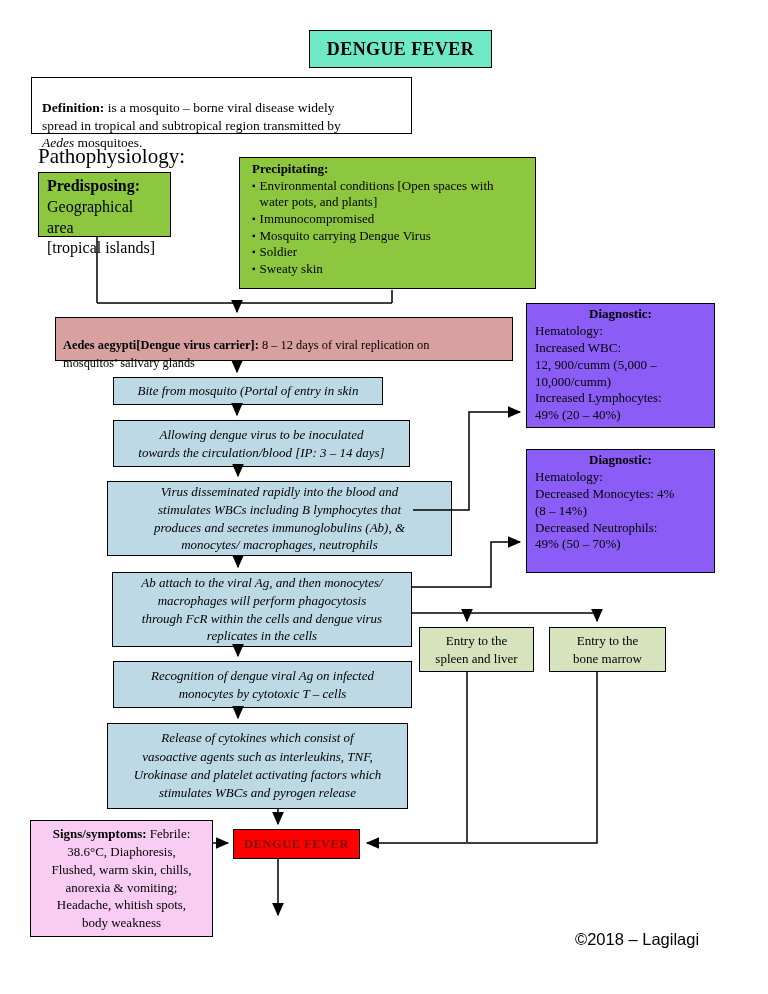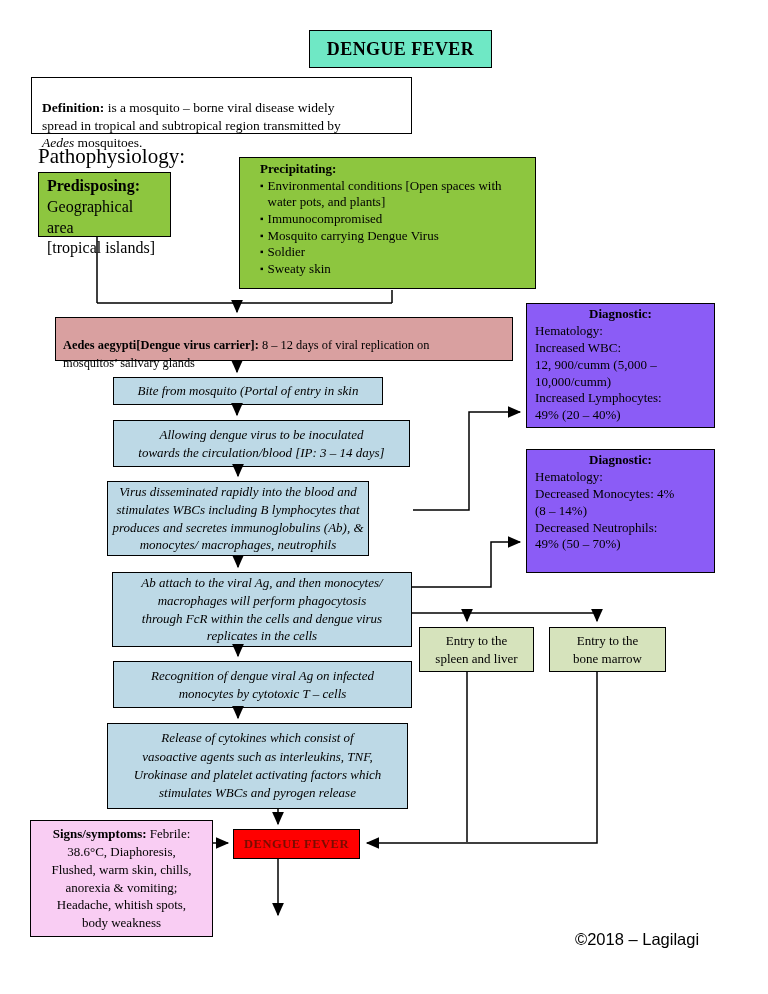--- a/index.html
+++ b/index.html
@@ -15,35 +15,35 @@
   
   .title-box { left:309px; top:30px; width:183px; height:38px; background:#6FE8C5;
                border-width:1.2px; font-size:18px; font-weight:bold; letter-spacing:.4px; }
   .definition-box { left:31px; top:77px; width:381px; height:57px; background:#fff;
                     border-width:1.6px; padding:4px 10px; font-size:13.5px; line-height:1.28; }
   .patho-label { left:38px; top:144px; font-size:21px; font-weight:normal; }
 
   .predisposing-box { left:38px; top:172px; width:133px; height:65px; background:#8DC63F;
                       border-width:1.6px; padding:3px 8px; font-size:16px; line-height:1.3; }
   .precipitating-box { left:239px; top:157px; width:297px; height:132px; background:#8DC63F;
-                       border-width:1.6px; padding:3px 20px; font-size:13px; line-height:1.28; }
+                       border-width:1.6px; padding:3px 12px; font-size:13px; line-height:1.28; }
   .lead { font-weight:bold; }
   .bullet-row { display:flex; align-items:flex-start; }
   .bullet-glyph { font-size:10px; margin-right:4px; line-height:16px; }
 
   
   .carrier-box { left:55px; top:317px; width:458px; height:44px; background:#D9A0A0;
                  border-width:1.8px; padding:2px 7px; font-size:12.4px; line-height:1.4;
                  white-space:pre-line; }
 
   
   .chain { background:#BDD9E6; border:1.3px solid #000; font-size:13px; line-height:1.35;font-style:italic; }
   .bite-box        { left:113px; top:377px; width:270px; height:28px; }
   .allowing-box    { left:113px; top:420px; width:297px; height:47px; }
-  .virus-box       { left:107px; top:481px; width:262px; height:75px; }
+  .virus-box       { left:107px; top:481px; width:345px; height:75px; }
   .ab-box          { left:112px; top:572px; width:300px; height:75px; }
   .recognition-box { left:113px; top:661px; width:299px; height:47px; }
   .release-box     { left:107px; top:723px; width:301px; height:86px; line-height:1.42; }
 
   
   .diag { background:#8b5cf6; border:1.5px solid #000; padding:2px 8px;
           font-size:13px; line-height:1.3; }
   .diag1-box { left:526px; top:303px; width:189px; height:125px; }
   .diag2-box { left:526px; top:449px; width:189px; height:124px; }
   .diag-heading { font-weight:bold; text-align:center; }

